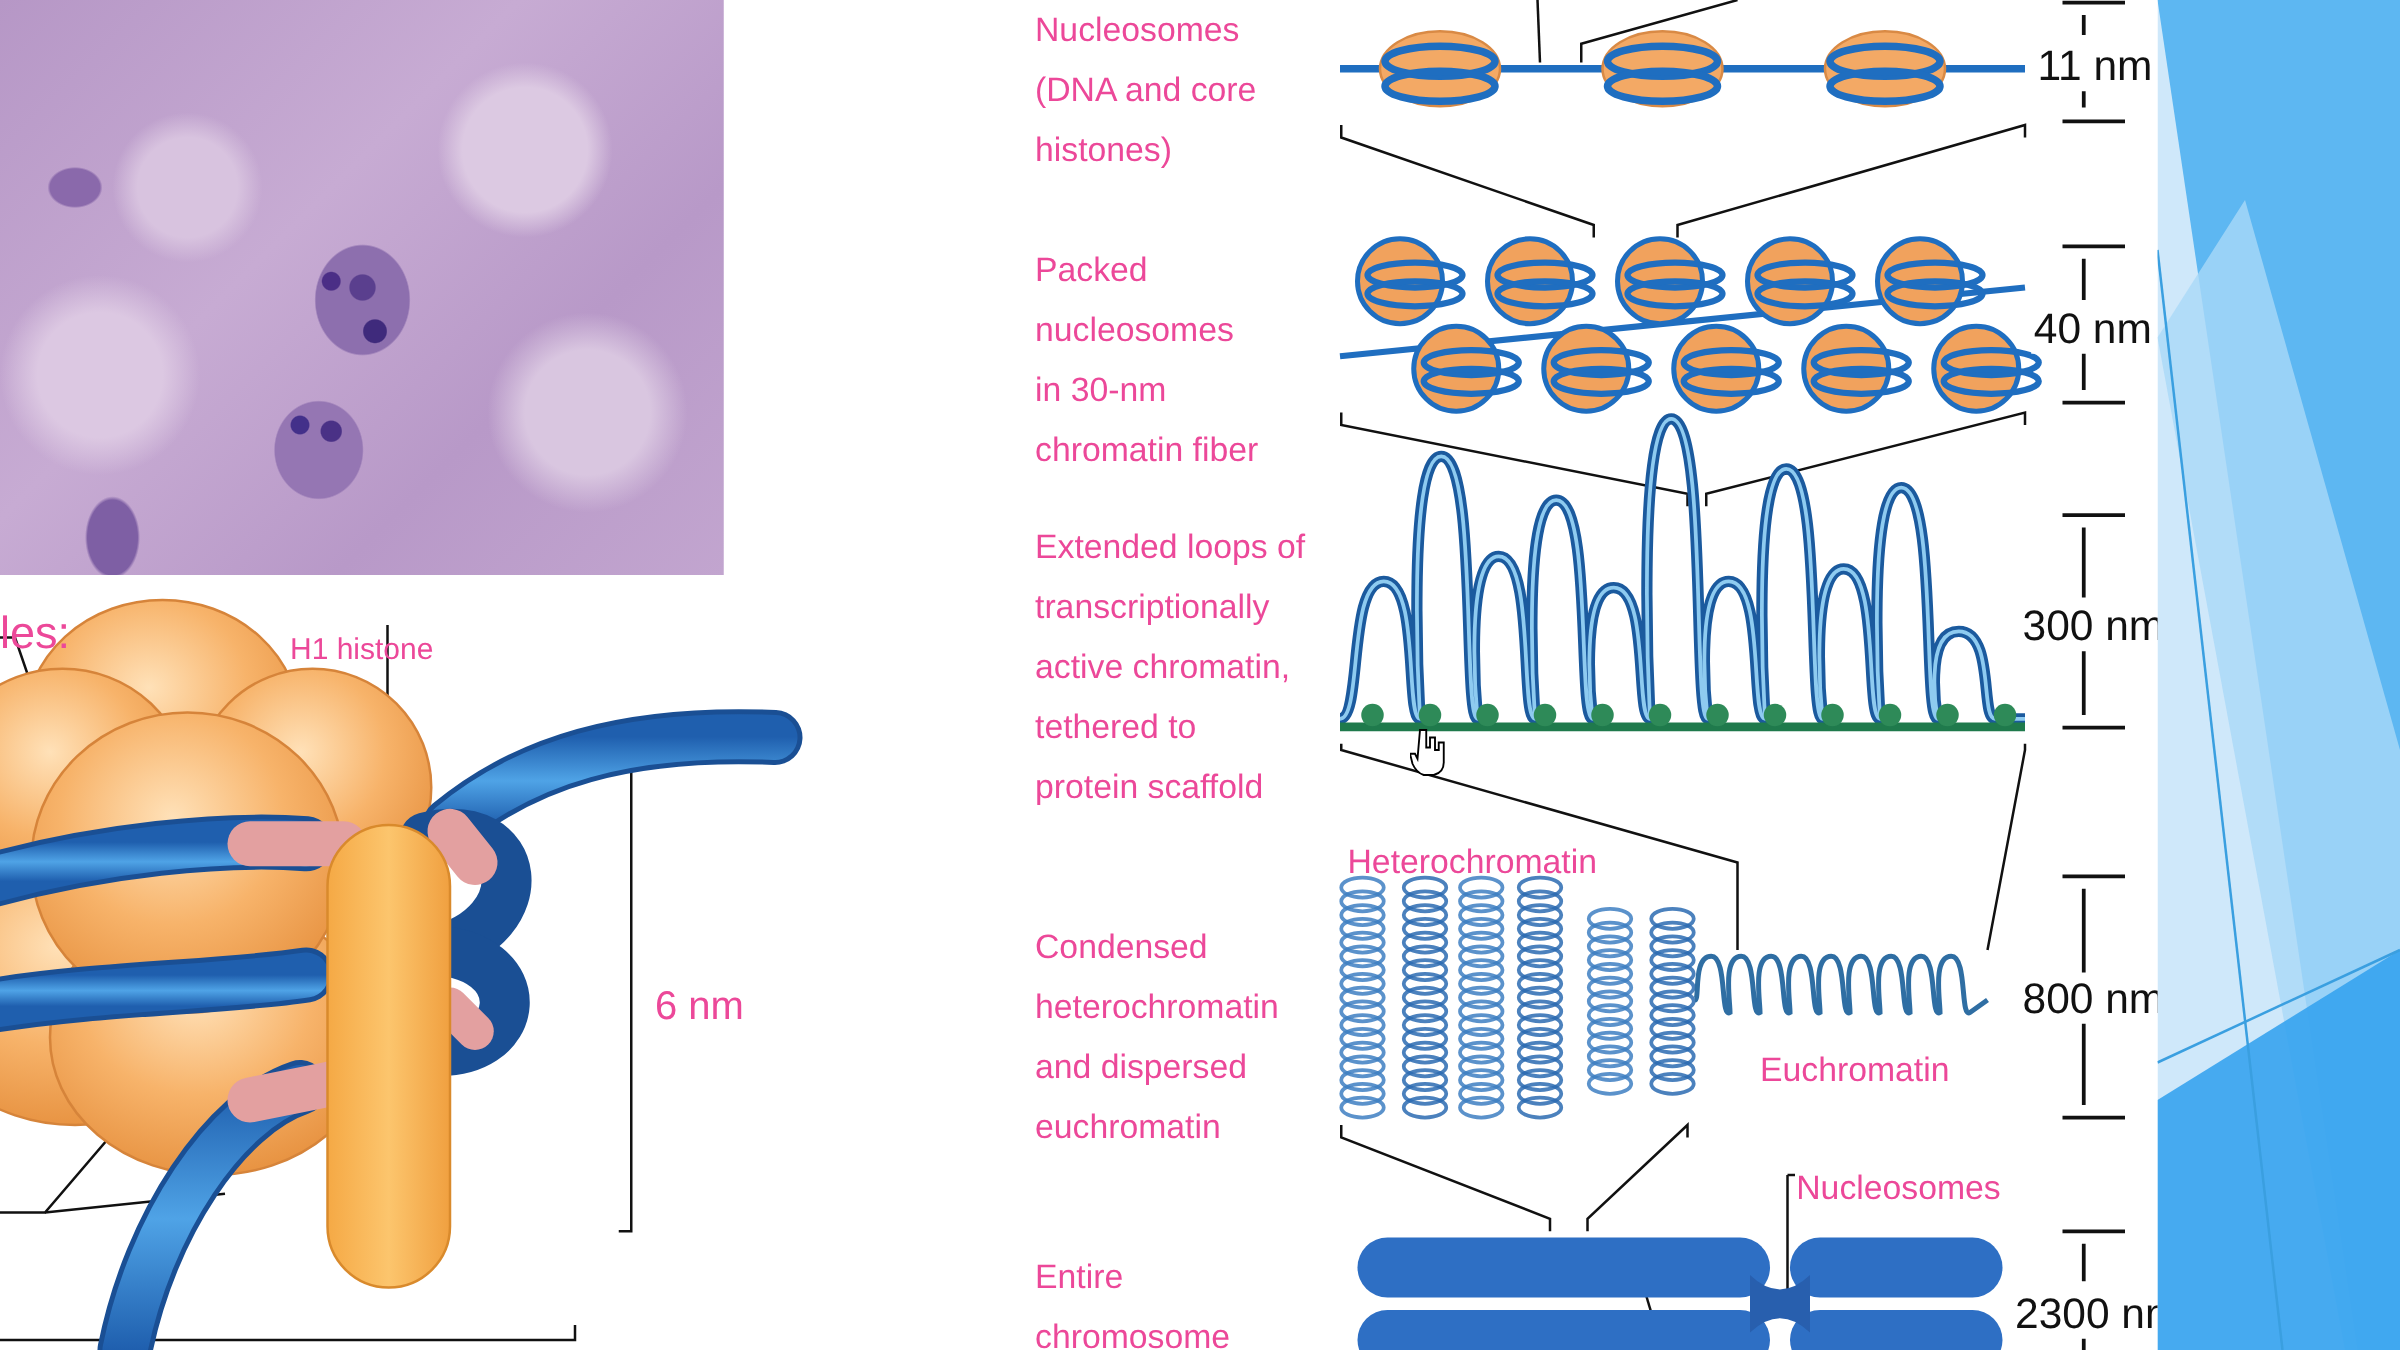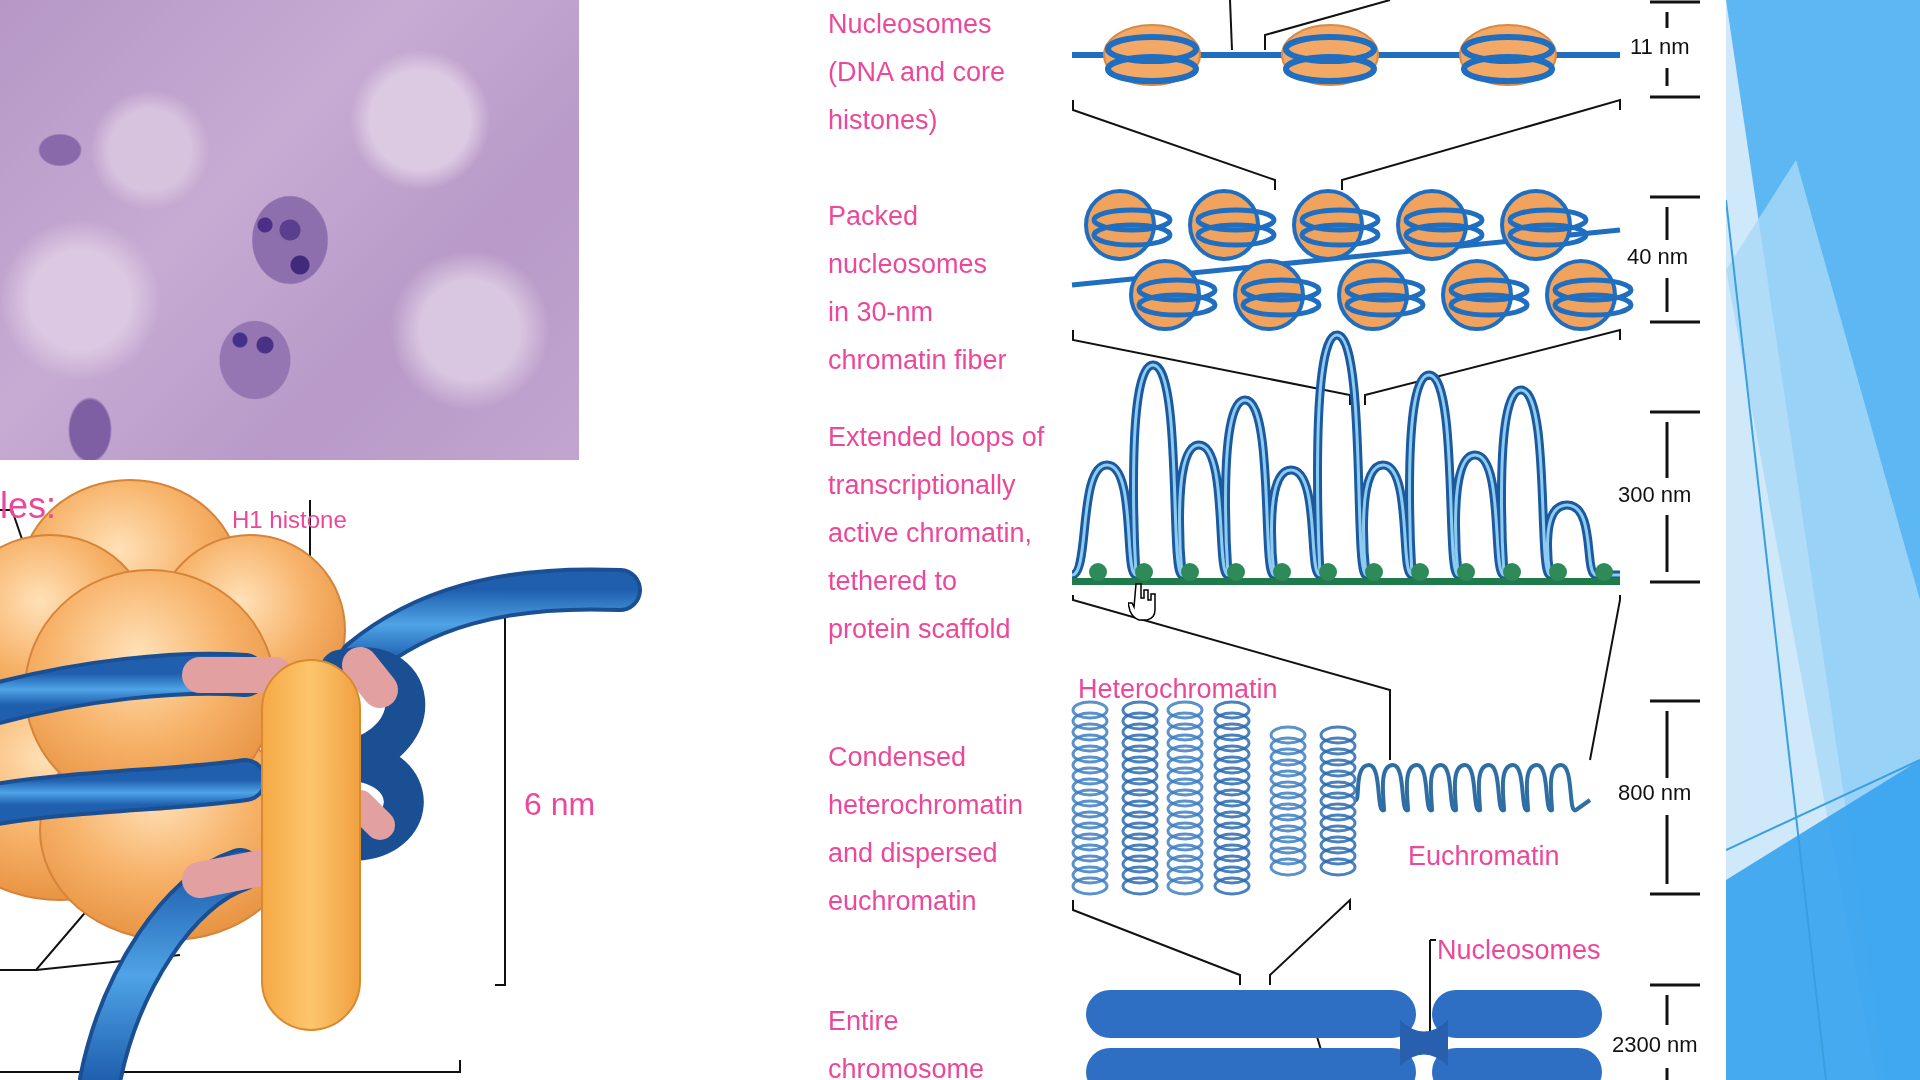--- a/index.html
+++ b/index.html
@@ -1,19 +1,19 @@
 <!DOCTYPE html>
 <html><head>
 <meta charset="utf-8">
 <style>
   html, body { margin: 0; padding: 0; }
   body { width: 1920px; height: 1080px; position: relative; overflow: hidden; background: #ffffff; font-family: "Liberation Sans", "DejaVu Sans", sans-serif; color: #111; }
   .abs { position: absolute; }
   .label { position: absolute; font-size: 27px; line-height: 48px; color: #ec4899; white-space: pre-line; }
-  .dim-label { position: absolute; font-size: 22px; color: #111; background: #fff; padding: 0 2px; }
+  .dim-label { position: absolute; font-size: 34px; color: #111; background: #fff; padding: 0 2px; }
   .micrograph { position: absolute; left: 0; top: 0; width: 579px; height: 460px; overflow: hidden;
     background:
       radial-gradient(circle at 290px 230px, #5a3f8e 0 10px, transparent 11px),
       radial-gradient(circle at 265px 225px, #4b2e86 0 7px, transparent 8px),
       radial-gradient(circle at 300px 265px, #3f2a7c 0 9px, transparent 10px),
       radial-gradient(circle at 240px 340px, #43308a 0 7px, transparent 8px),
       radial-gradient(circle at 265px 345px, #4a3186 0 8px, transparent 9px),
       radial-gradient(ellipse 62px 72px at 290px 240px, #8d6fae 0 60%, transparent 62%),
       radial-gradient(ellipse 58px 64px at 255px 360px, #9576b3 0 60%, transparent 62%),
       radial-gradient(ellipse 40px 60px at 90px 430px, #7e5fa4 0 50%, transparent 55%),

